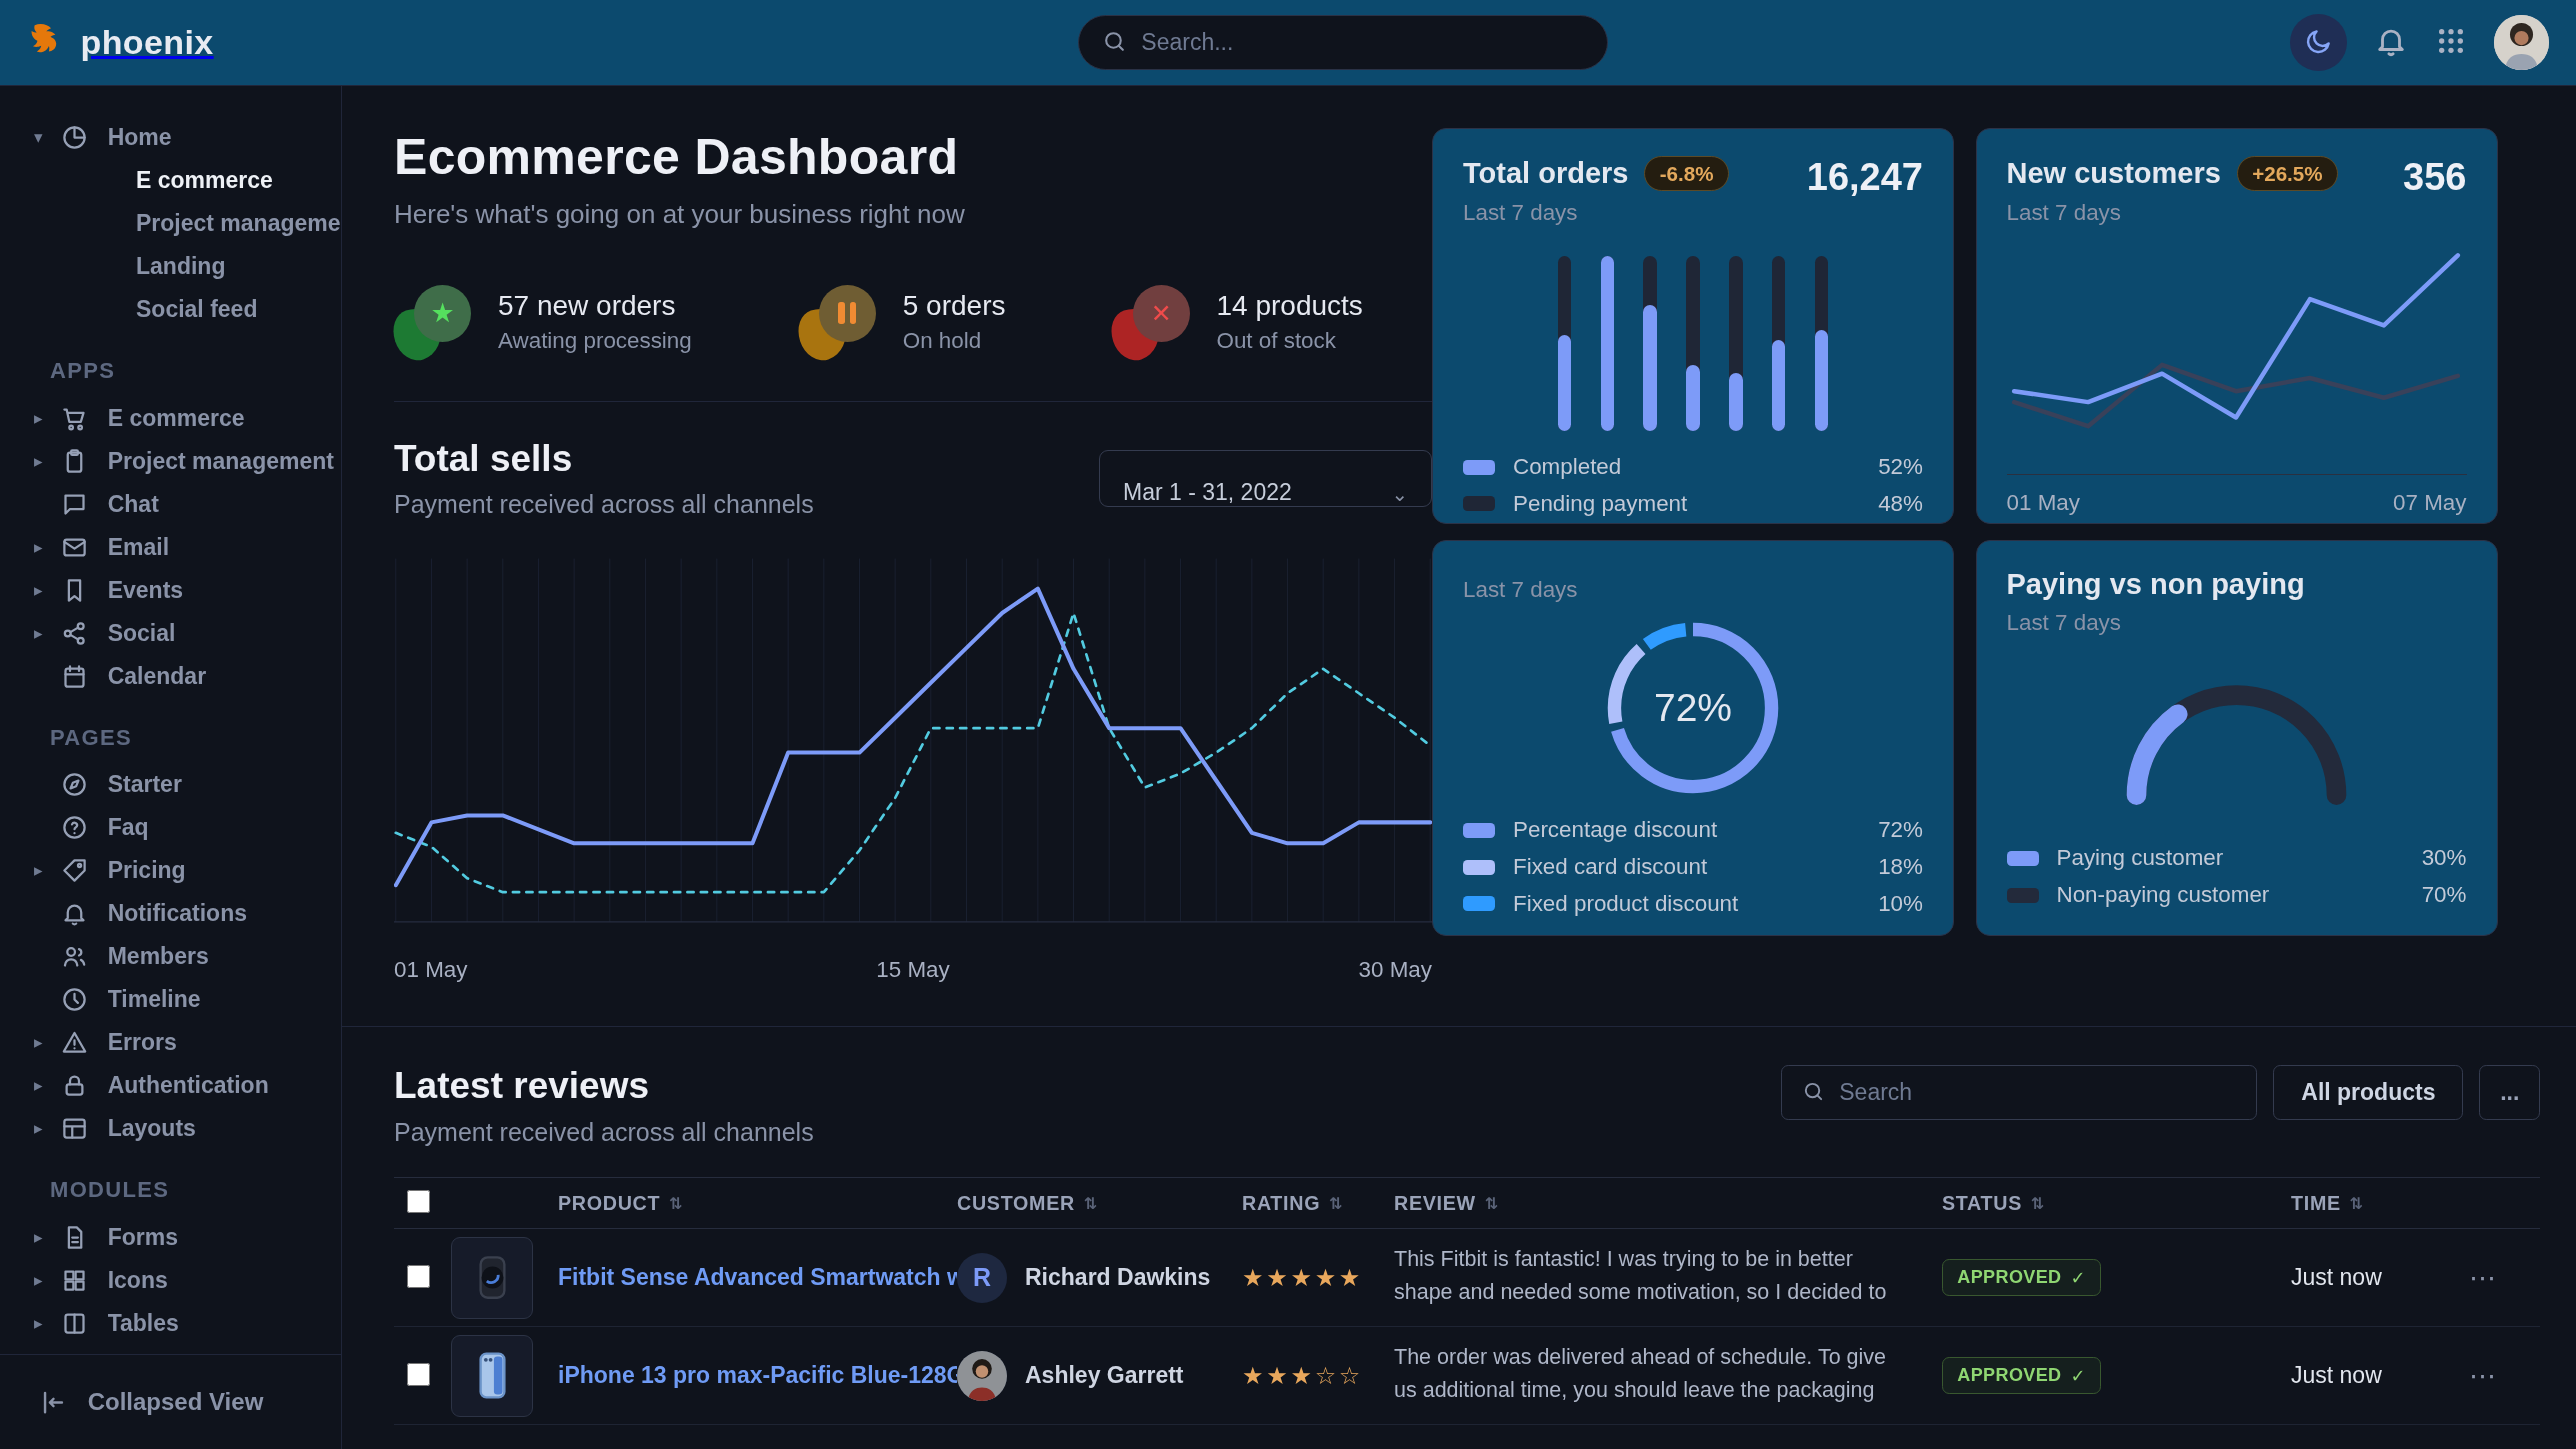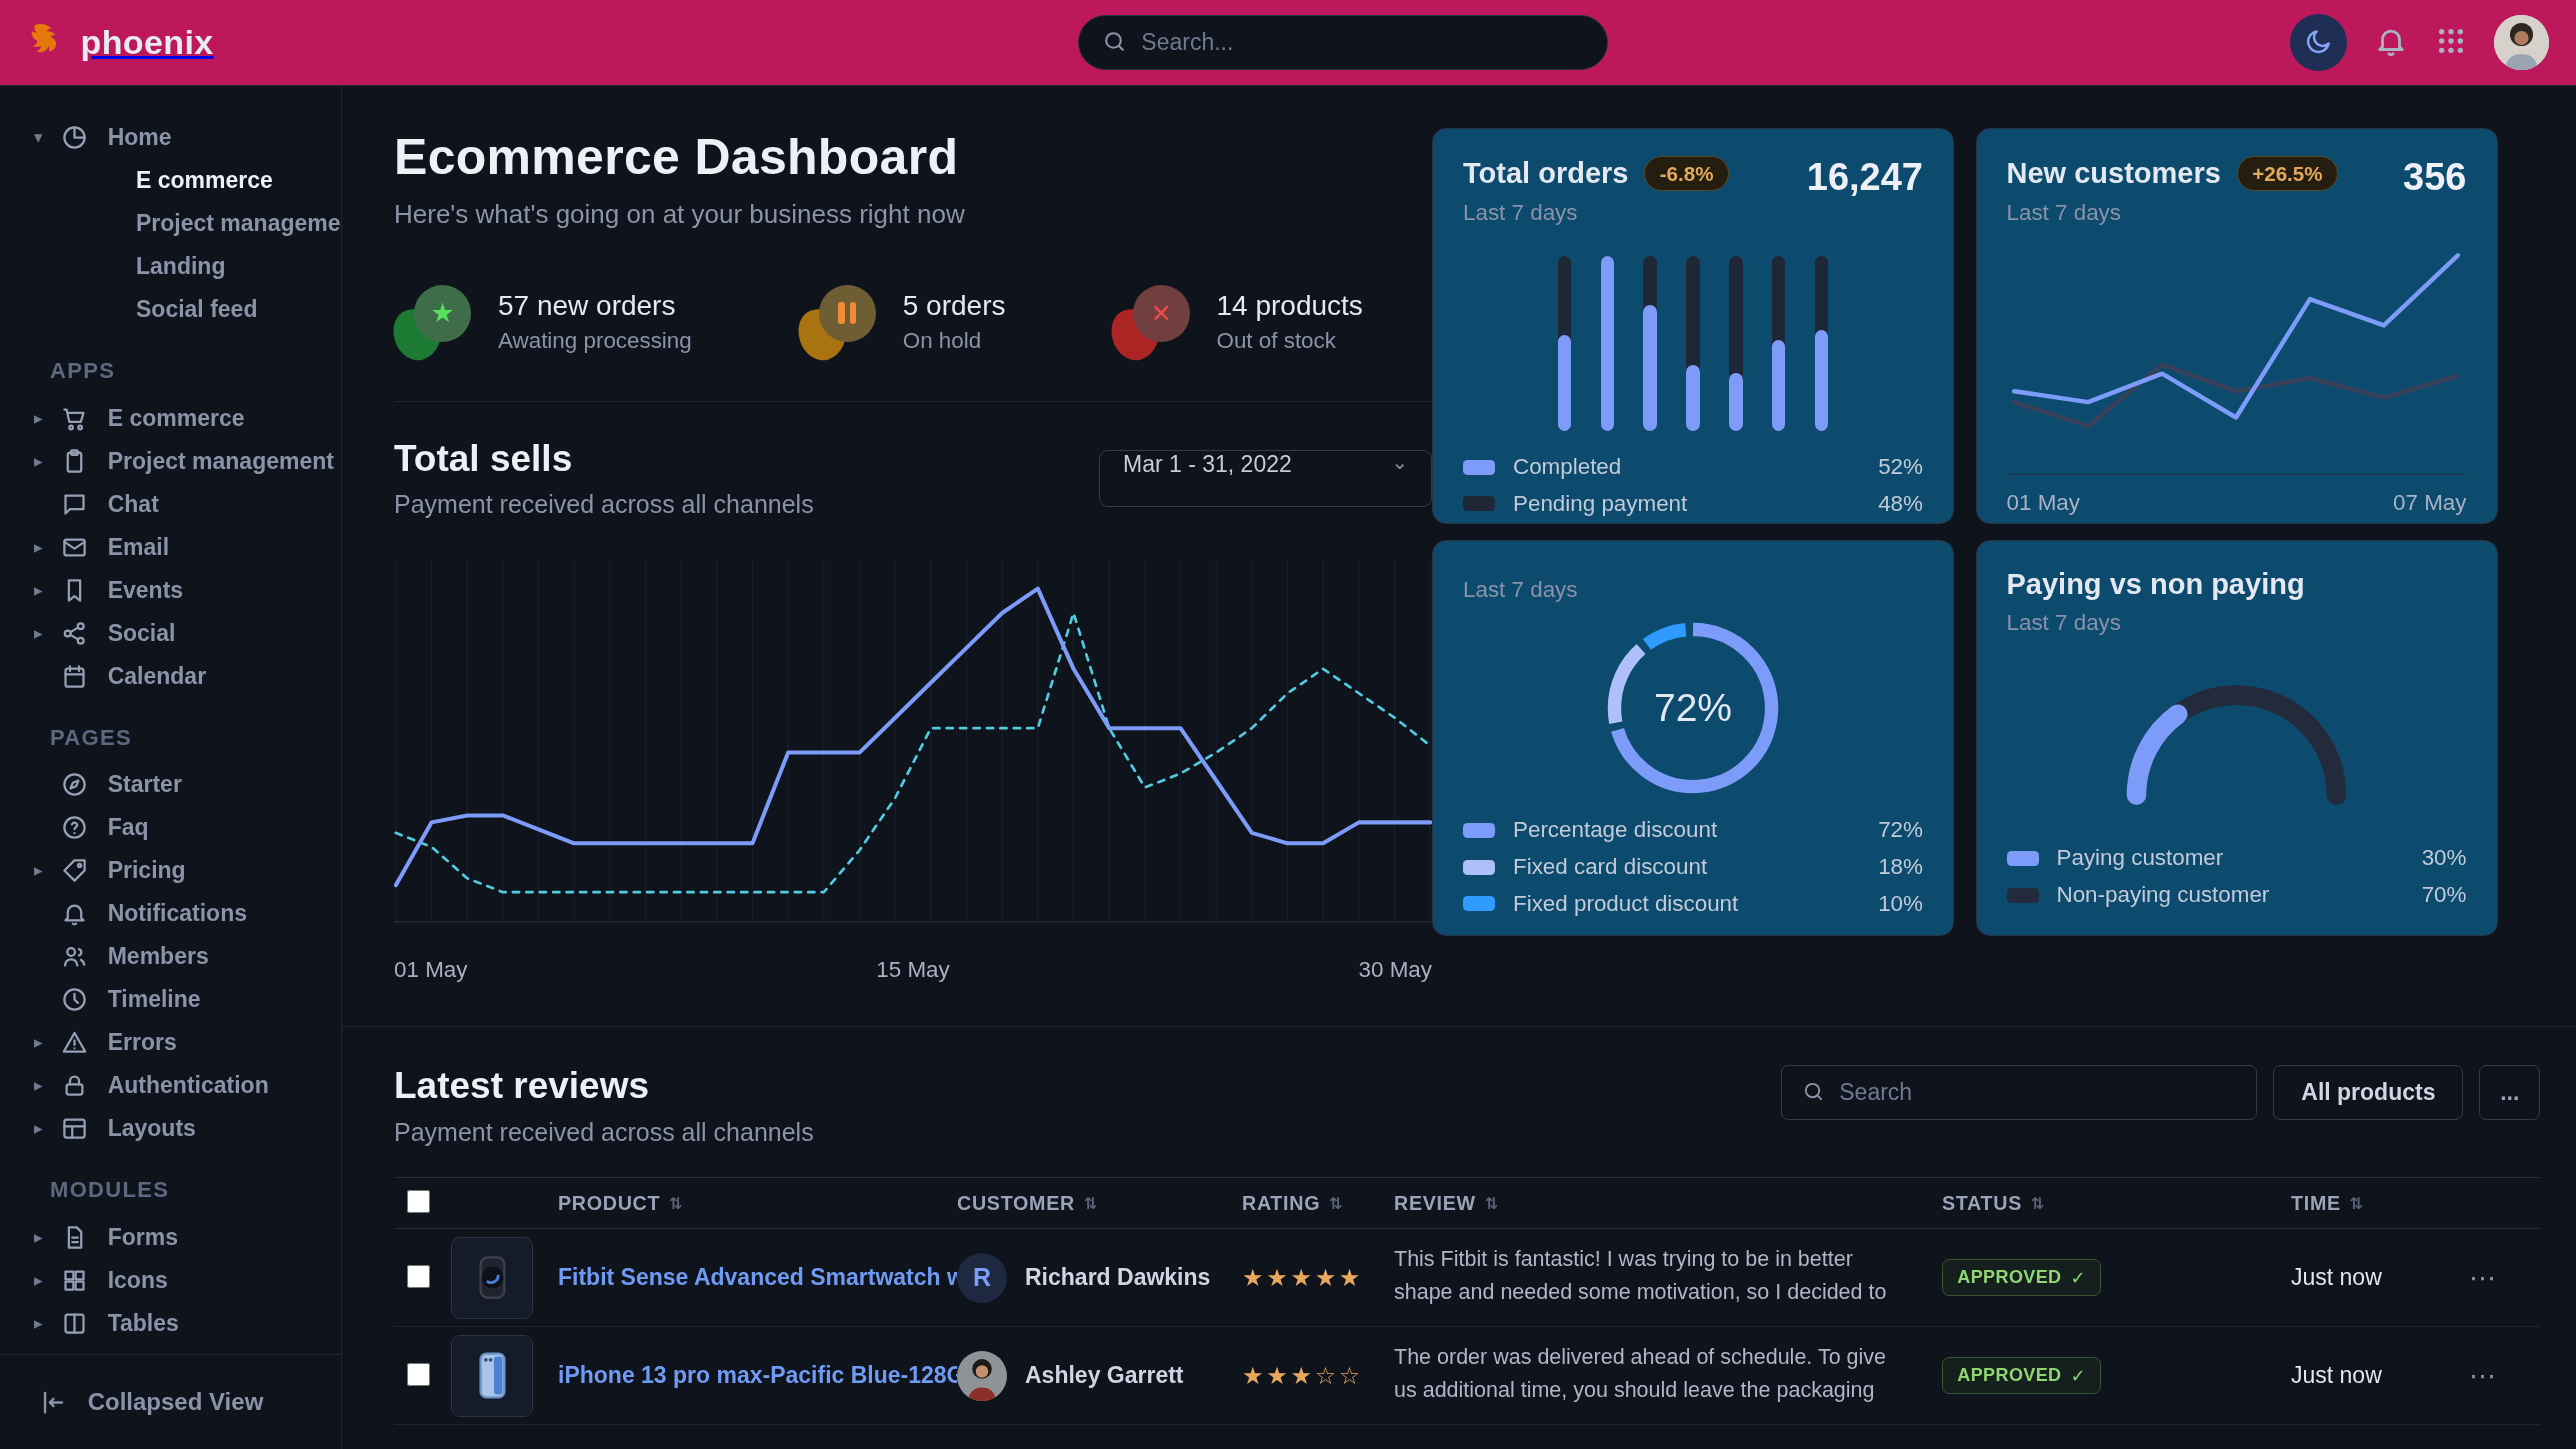--- a/index.html
+++ b/index.html
@@ -1,21 +1,21 @@
 <!DOCTYPE html>
 <html style="font-size:14.3px"><head>
 <meta charset="utf-8">
 <style>
   *{box-sizing:border-box;margin:0;padding:0}
   html,body{background:#0b0e15;font-family:"Liberation Sans","DejaVu Sans",sans-serif}
   .page{width:2576px;height:1449px;position:relative;overflow:hidden;background:#0f131c;color:#dfe3ec}
 
   
   .navbar{position:absolute;top:0;left:0;width:2576px;height:86px;display:flex;align-items:center;
-    padding:0 27px;border-bottom:0.9px solid #20263a;background:#be185d;z-index:5}
+    padding:0 27px;border-bottom:0.9px solid #20263a;background:#0c4a6e;z-index:5}
   .brand{display:flex;align-items:center;gap:12.5px}
   .brand-name{font-size:34px;font-weight:700;color:#e8ebf2;letter-spacing:0.4px}
   .nav-search{position:absolute;left:1078px;top:15px;width:530px;height:55px;border:0.9px solid #2a3145;
     border-radius:28px;display:flex;align-items:center;padding:0 23px;gap:14.3px;background:#0f131c}
   .nav-search input{flex:1;background:transparent;border:none;outline:none;color:#cfd5e2;font-size:23px;font-family:inherit}
   .nav-search input::placeholder{color:#6f7a92}
   .nav-right{margin-left:auto;display:flex;align-items:center;gap:27px}
   .moon-btn{width:57px;height:57px;border-radius:50%;background:#1f2e55;display:flex;align-items:center;justify-content:center;border:none;cursor:pointer}
   .icon-btn{background:none;border:none;color:#aab2c4;display:flex;align-items:center;cursor:pointer}
   .avatar{width:55px;height:55px;border-radius:50%;overflow:hidden;border:none;padding:0;cursor:pointer;background:#cfd2d8}
@@ -51,21 +51,21 @@
   .stat.warning .stat-blob{background:#a9740f}.stat.warning .stat-circle{background:#6f5d33}
   .stat.danger .stat-blob{background:#ad2424}.stat.danger .stat-circle{background:#713f3f}
   .star-glyph{color:#55e05e;font-size:27px;line-height:1}
   .x-glyph{color:#ef4b4b;font-size:25px;font-weight:700;line-height:1}
   .pause-bars{display:flex;gap:5.4px}.pause-bars i{display:block;width:6.3px;height:21.5px;border-radius:2.7px;background:#f08b33}
   .hr-left{border:none;border-top:0.9px solid #20263a;margin-top:41px}
   .ts-head{display:flex;justify-content:space-between;align-items:center;margin-top:36px}
   .h2{font-size:37px;font-weight:700;color:#eef0f6}
   .sub{font-size:25px;color:#8a93a8;margin-top:10.7px}
   .date-select{width:333px;height:57px;border:0.9px solid #343b4f;border-radius:9px;background:transparent;
-    display:flex;align-items:flex-start;justify-content:space-between;padding:0 23px;color:#c6cdda;font-size:23px;cursor:pointer}
+    display:flex;align-items:flex-end;justify-content:space-between;padding:0 23px;color:#c6cdda;font-size:23px;cursor:pointer}
   .date-select .chev{color:#8a93a8;font-size:19.7px}
   .ts-chart-wrap{margin-top:34px}
   .ts-xlabels{display:flex;justify-content:space-between;font-size:22.4px;color:#a9b1c3;margin-top:14.3px}
 
   
   .right-col{width:1065px;display:grid;grid-template-columns:522px 522px;grid-auto-rows:396px;column-gap:21.5px;row-gap:16px}
   .card{background:#0c4a6e;border:0.9px solid #2b3247;border-radius:14px;padding:27px 30px;display:flex;flex-direction:column}
   .card-top{display:flex;justify-content:space-between;align-items:flex-start}
   .card-title-row{display:flex;align-items:center;gap:16px}
   .card-title{font-size:29px;font-weight:700;color:#e4e8f0}

